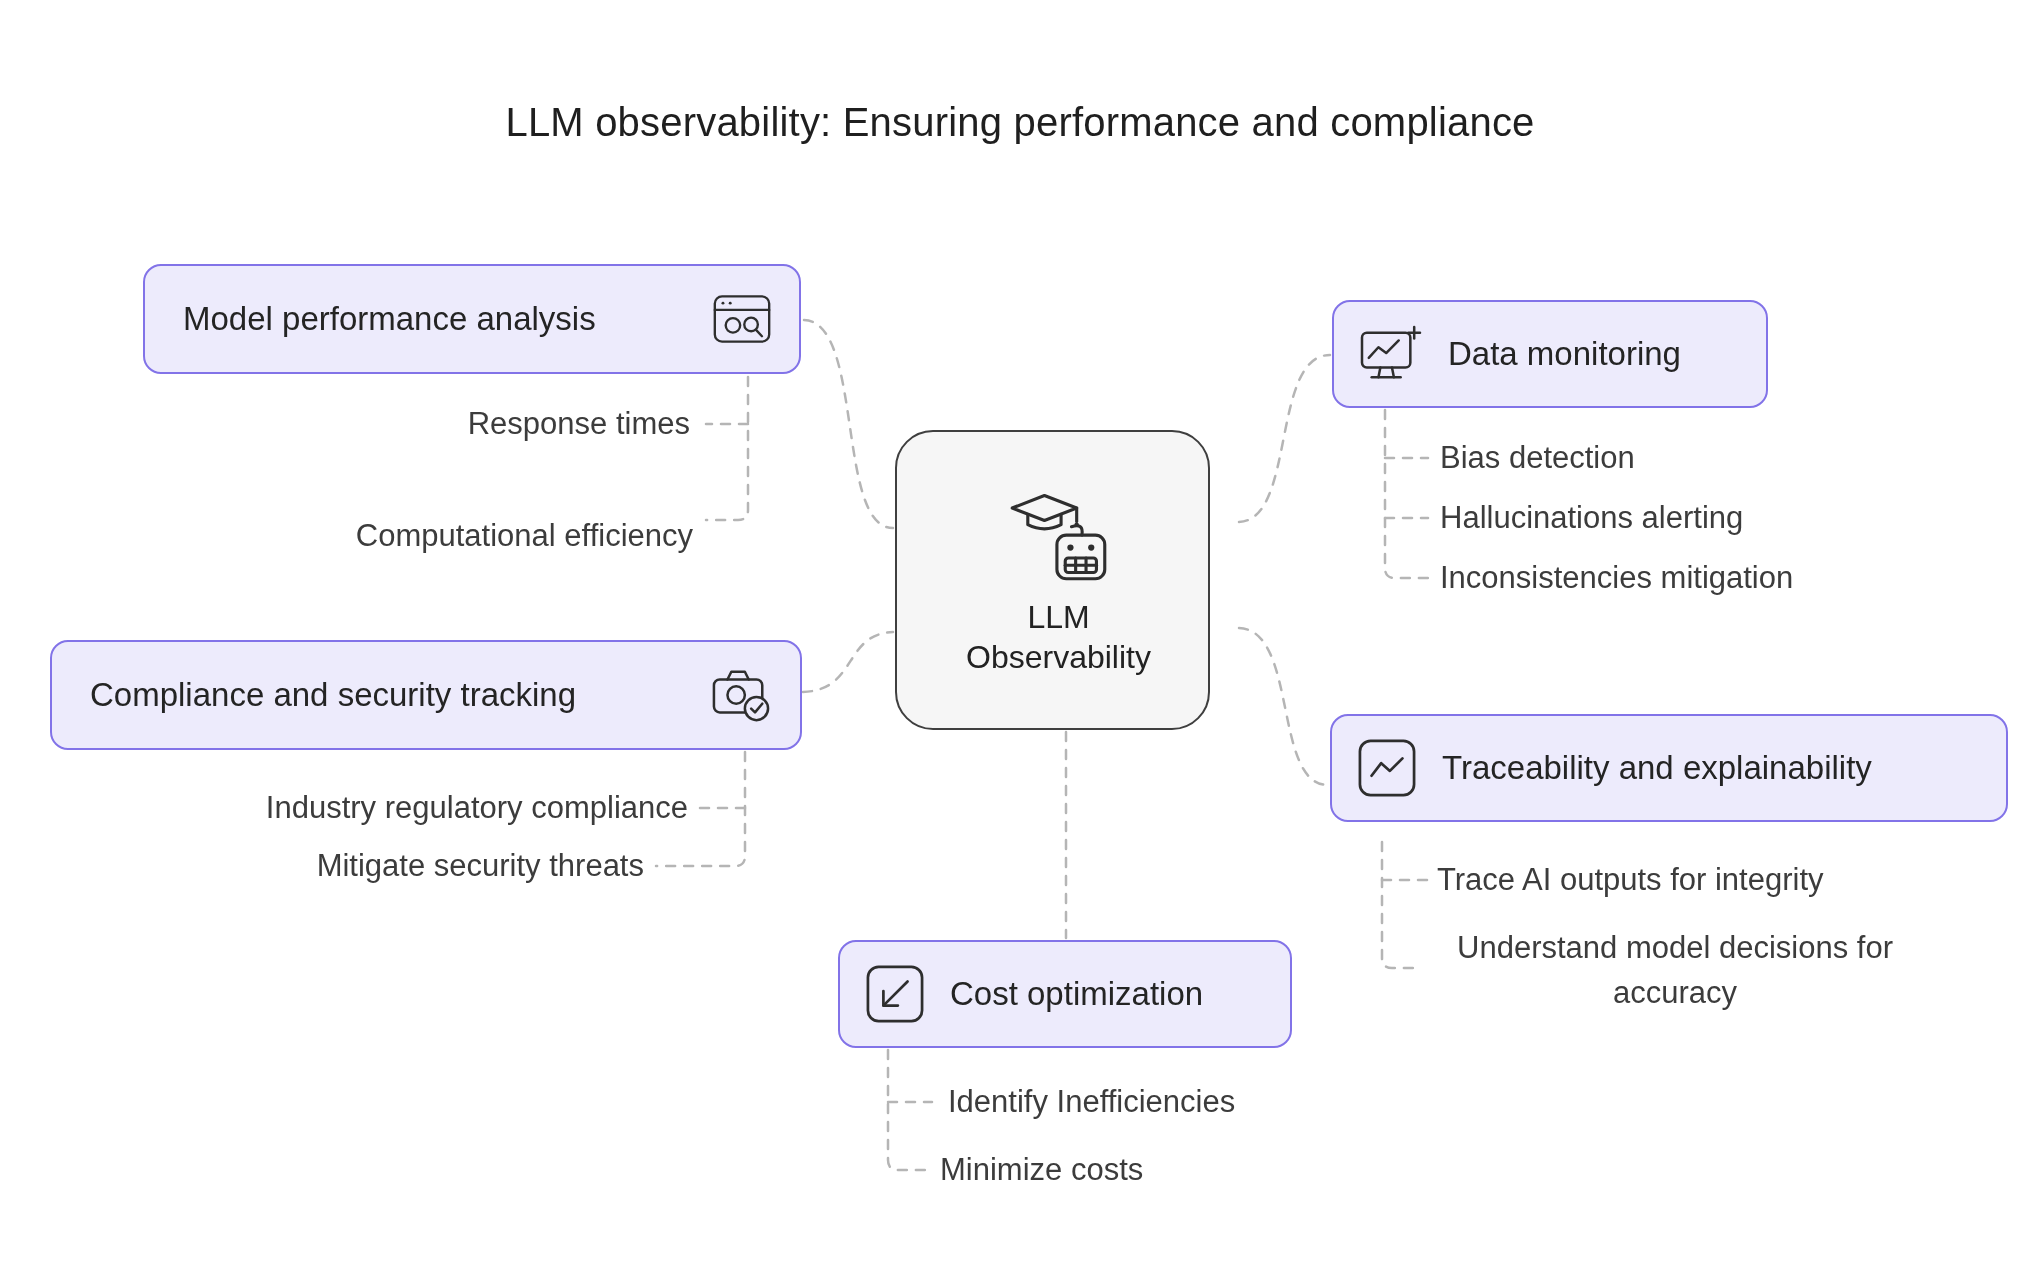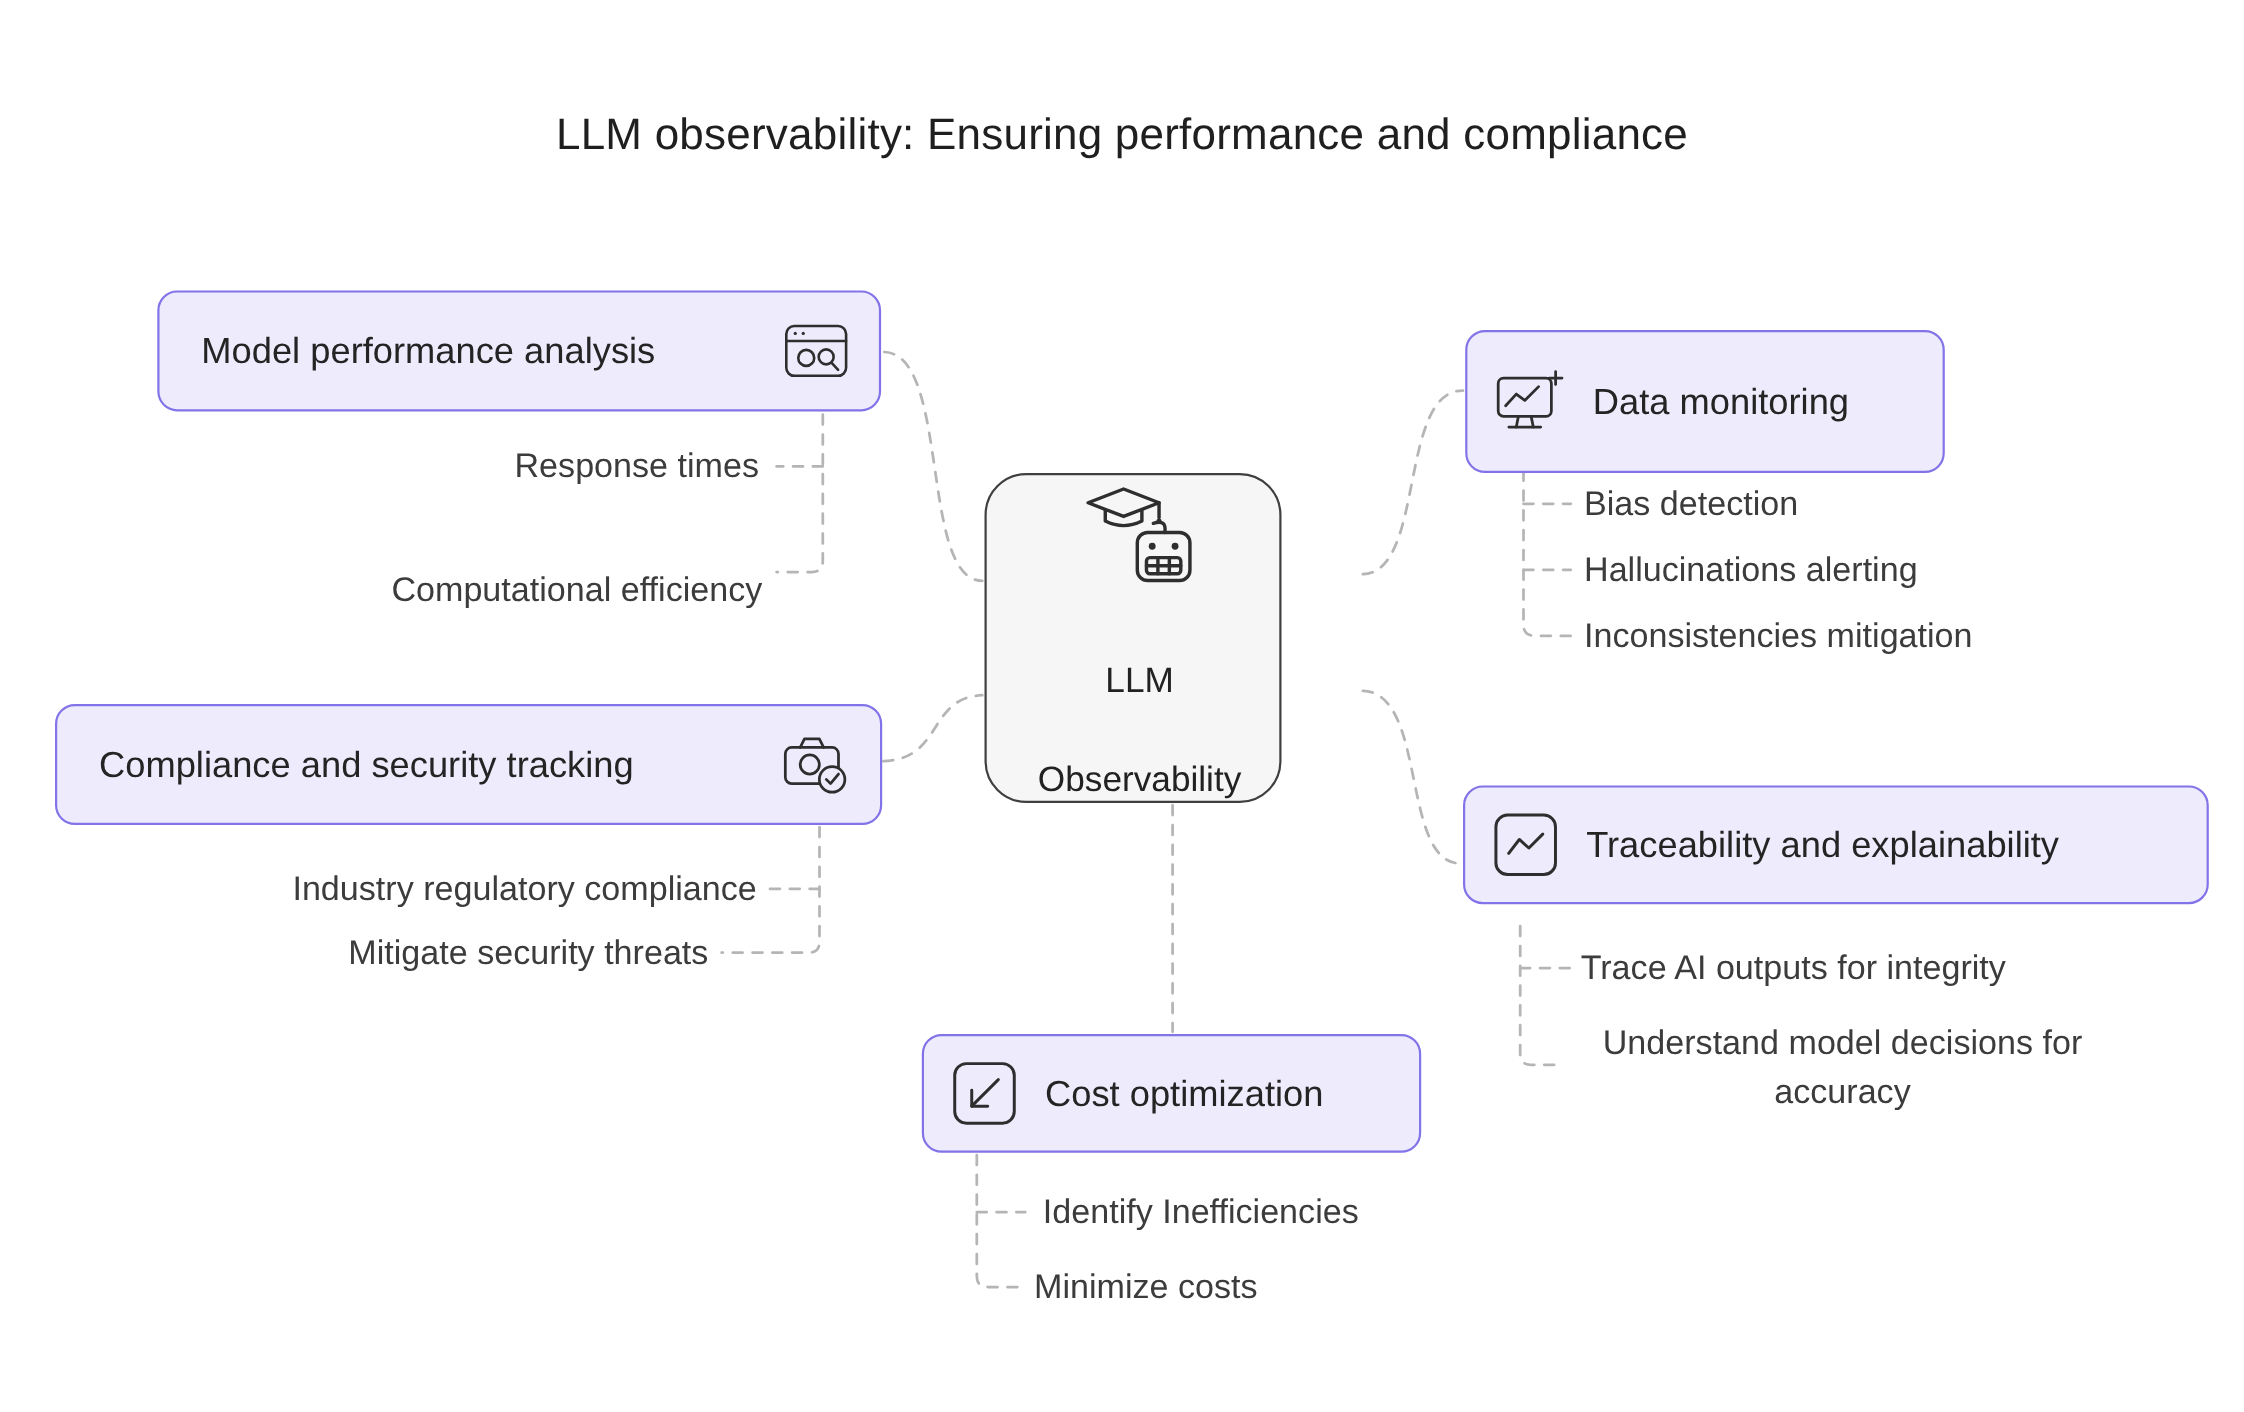--- a/index.html
+++ b/index.html
@@ -17,23 +17,23 @@
     position:absolute;display:flex;align-items:center;box-sizing:border-box;
     background:#edebfc;border:2.5px solid #8273e8;border-radius:18px;
   }
   .node .node-label{font-size:33px;color:#242424;white-space:nowrap;}
   .node.icon-right{justify-content:space-between;padding:0 28px 0 38px;}
   .node.icon-left{justify-content:flex-start;gap:26px;padding:0 24px 0 26px;}
   .node .nicon{display:flex;align-items:center;justify-content:center;flex:0 0 auto;}
   .node .nicon svg{display:block;}
 
   .center-node{
-    position:absolute;left:895px;top:430px;width:270px;height:300px;box-sizing:border-box;
+    position:absolute;left:895px;top:430px;width:315px;height:300px;box-sizing:border-box;
     background:#f6f6f6;border:2.5px solid #3f3f3f;border-radius:38px;
-    display:flex;flex-direction:column;align-items:center;justify-content:space-between;gap:10px;padding-left:12px;
+    display:flex;flex-direction:column;align-items:center;justify-content:center;gap:10px;padding-left:12px;
   }
   .center-node .ctext{font-size:32px;line-height:40px;color:#222;text-align:center;}
 
   .sub{
     position:absolute;font-size:31px;line-height:42px;color:#3c3c3c;white-space:nowrap;
   }
   .sub.wrap{white-space:normal;text-align:center;line-height:45px;}
 </style>
 </head>
 <body>
@@ -113,21 +113,21 @@
         <rect x="56" y="72" width="30" height="14" rx="3"></rect>
         <line x1="66" y1="72" x2="66" y2="86"></line>
         <line x1="76" y1="72" x2="76" y2="86"></line>
         <line x1="56" y1="79" x2="86" y2="79"></line>
       </svg>
     </span>
     <span class="ctext">LLM</span>
     <span class="ctext" style="margin-top:-10px">Observability</span>
   </div>
 
-  <div class="node icon-left" style="left:1332px;top:300px;width:436px;height:130px;">
+  <div class="node icon-left" style="left:1332px;top:300px;width:436px;height:108px;">
     <span class="nicon">
       <svg width="62" height="58" viewBox="0 0 64 60" stroke="#2e2e2e" stroke-width="2.6" fill="none" stroke-linecap="round" stroke-linejoin="round">
         <rect x="2" y="8" width="50" height="36" rx="5"></rect>
         <path d="M 9 34 L 19 23 L 27 29 L 40 16"></path>
         <line x1="21" y1="44" x2="19" y2="54"></line>
         <line x1="33" y1="44" x2="35" y2="54"></line>
         <line x1="12" y1="54" x2="42" y2="54"></line>
         <line x1="56" y1="2" x2="56" y2="14"></line>
         <line x1="50" y1="8" x2="62" y2="8"></line>
       </svg>

